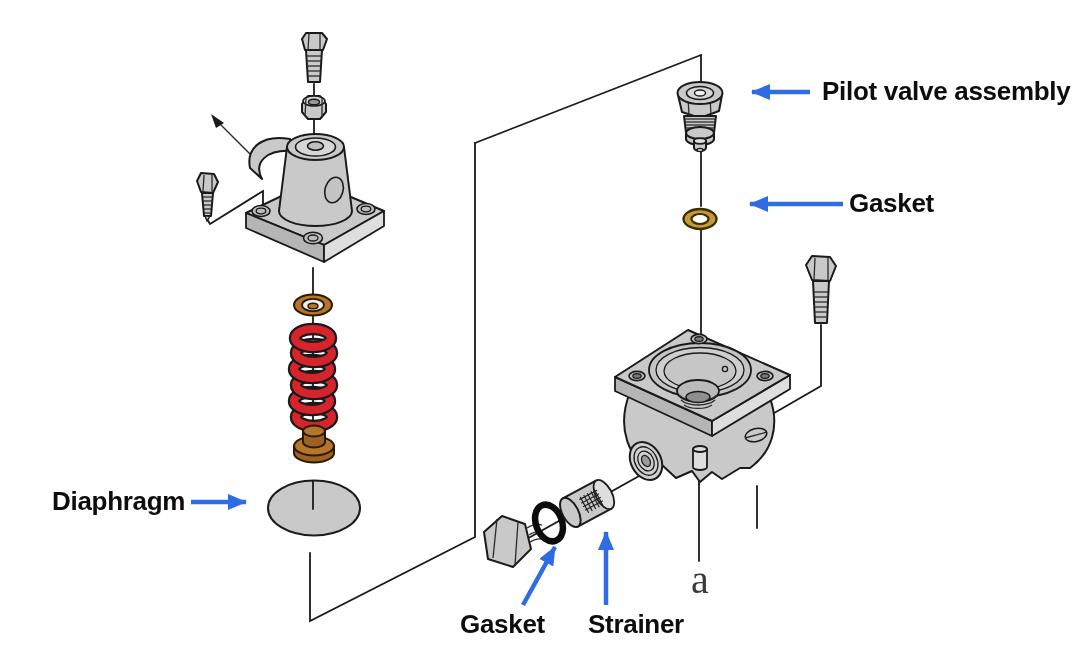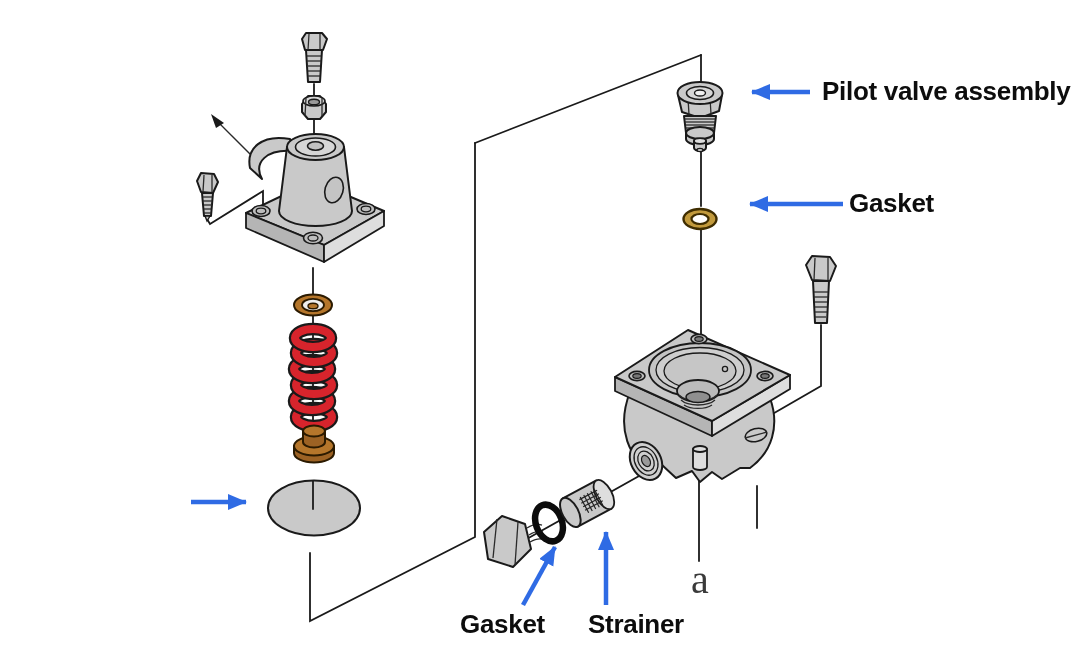--- a/index.html
+++ b/index.html
@@ -302,20 +302,21 @@
     <path class="arrow" marker-end="url(#ah)" d="M191,502 L246,502"></path>
     <path class="arrow" marker-end="url(#ah)" d="M523,605 L555,547"></path>
     <path class="arrow" marker-end="url(#ah)" d="M606,605 L606,532"></path>
   </g>
 </svg>
 
 <div class="lbl" style="left:822px;top:78px">Pilot valve assembly</div>
 
 <div class="lbl" style="left:849px;top:190px">Gasket</div>
 
+<div class="lbl" style="left:52px;top:488px">Diaphragm</div>
 
 <div class="lbl" style="left:460px;top:611px">Gasket</div>
 
 <div class="lbl" style="left:588px;top:611px">Strainer</div>
 
 <div class="lbl-serif" style="left:691px;top:560px">a</div>
 
 </div>
 
 </body></html>

